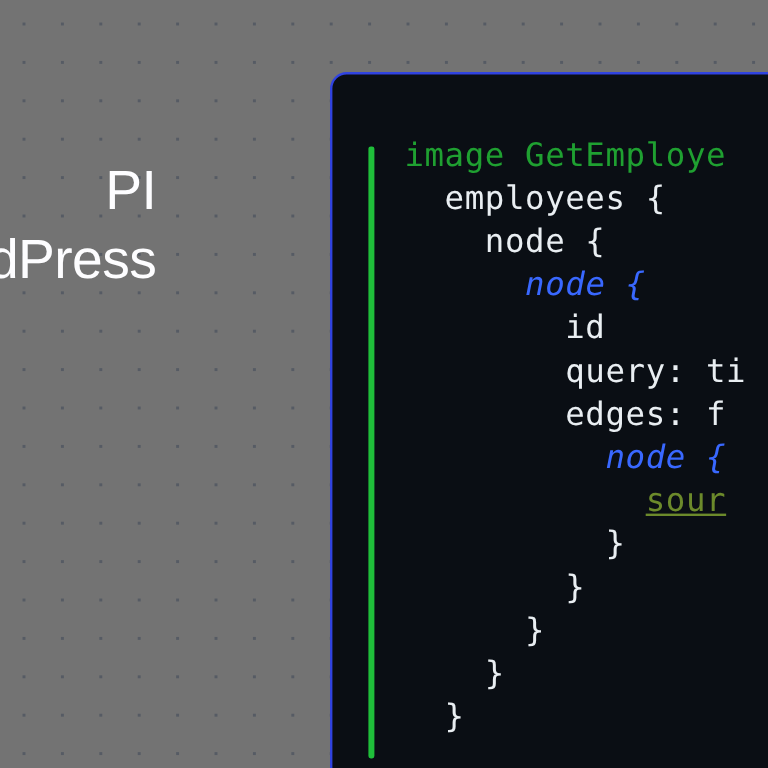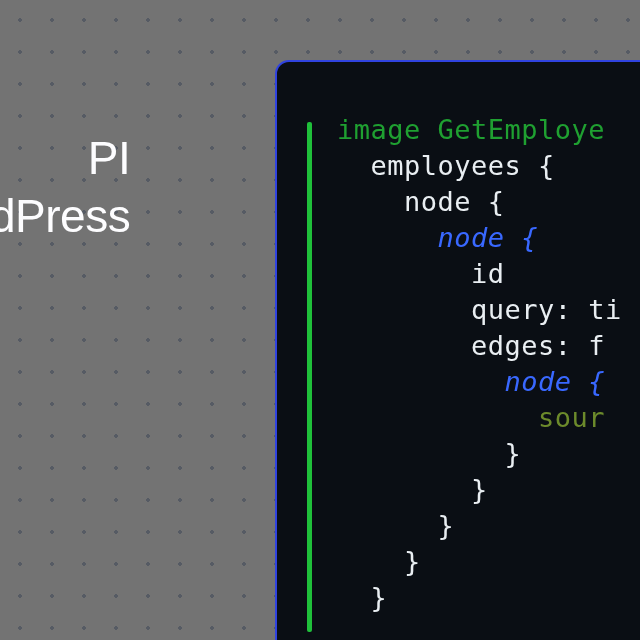--- a/index.html
+++ b/index.html
@@ -81,21 +81,21 @@
       font-size: 27px;
       line-height: 36px;
       white-space: pre;
       color: #e9eef2;
       letter-spacing: 0.5px;
     }
 
     .tok-green  { color: #1fa031; }
     .tok-blue   { color: #3968ff; font-style: italic; }
     .tok-plain  { color: #e9eef2; }
-    .tok-olive  { color: #6c8a2b; }
+    .tok-olive  { color: #6c8a2b; text-decoration: underline; }
 
     
   </style>
 </head>
 <body>
 
 <div class="canvas">
 
   <div class="dots-layer"></div>
 

